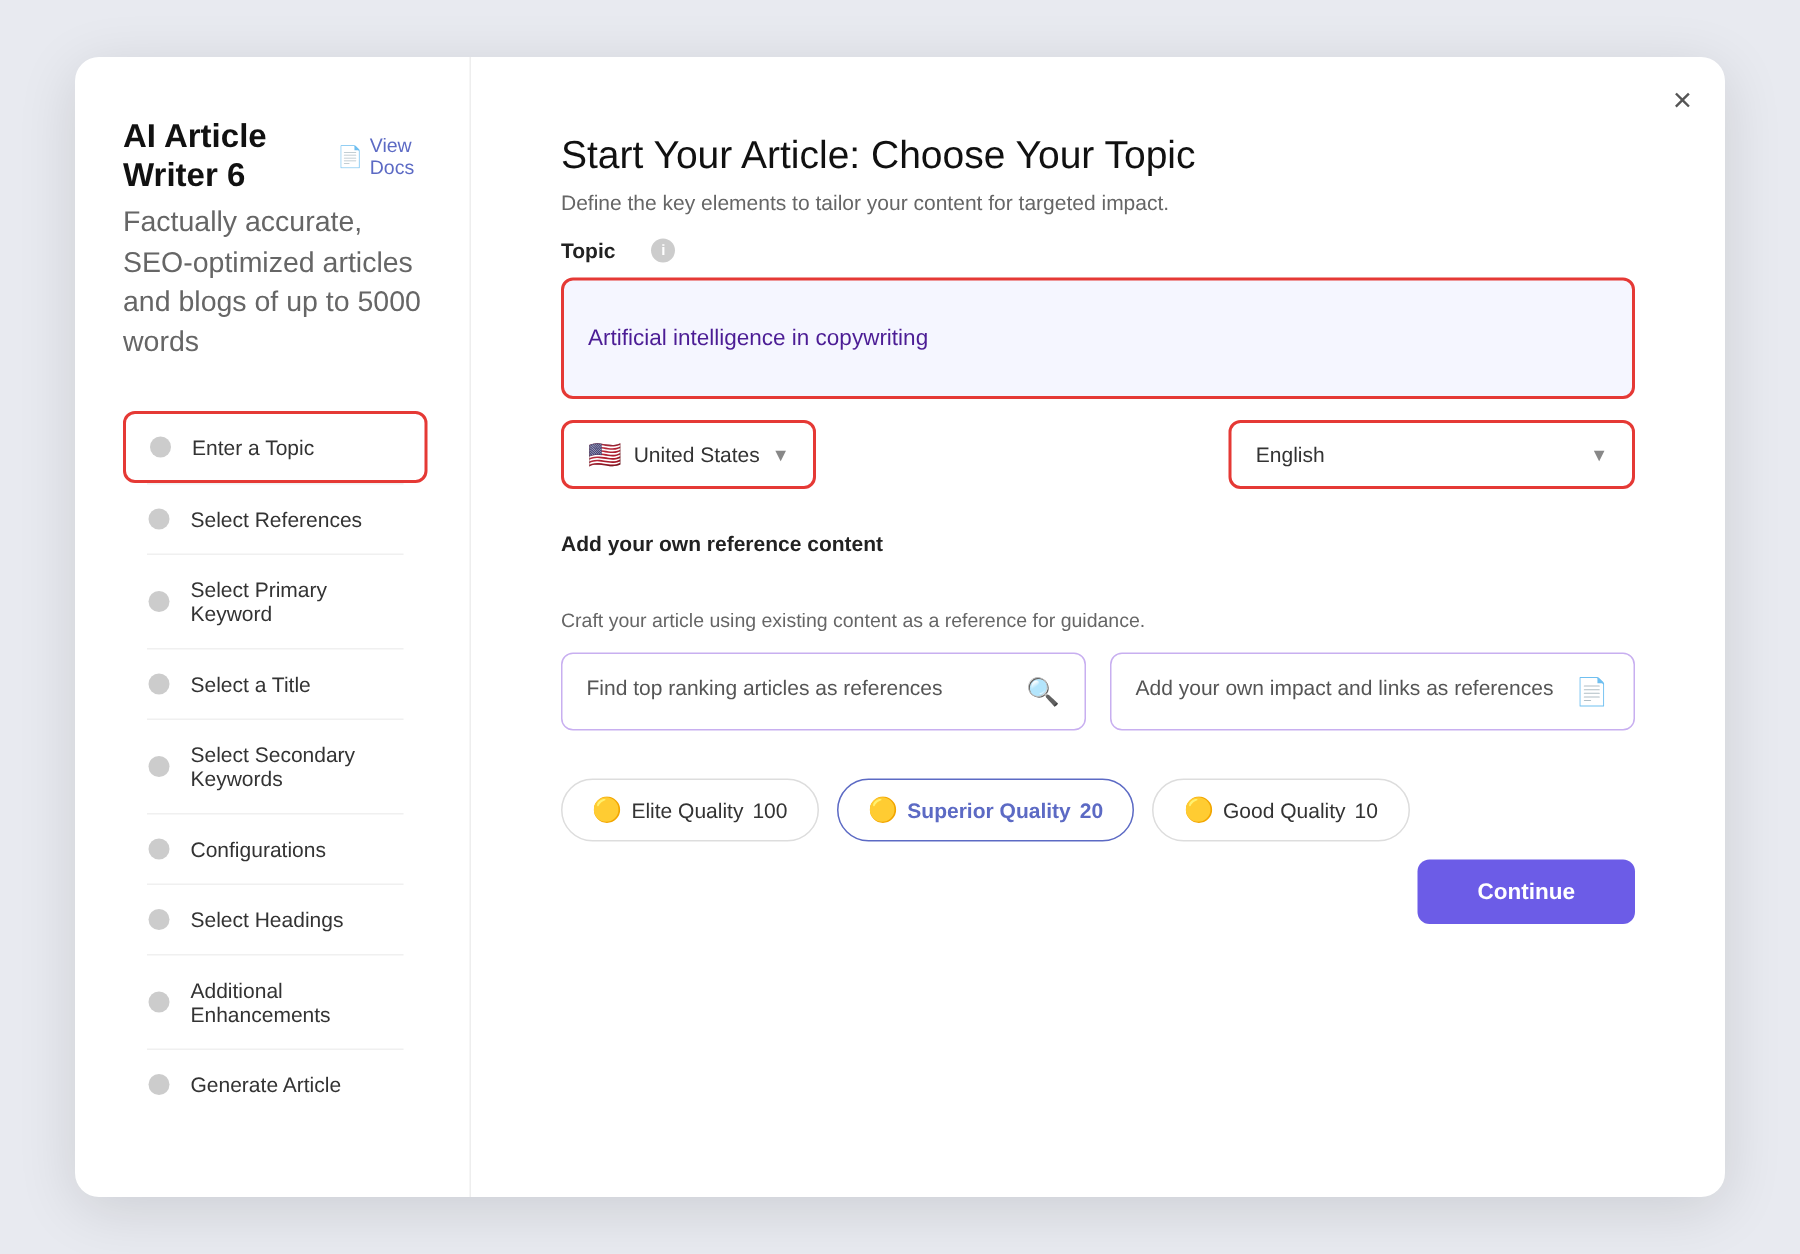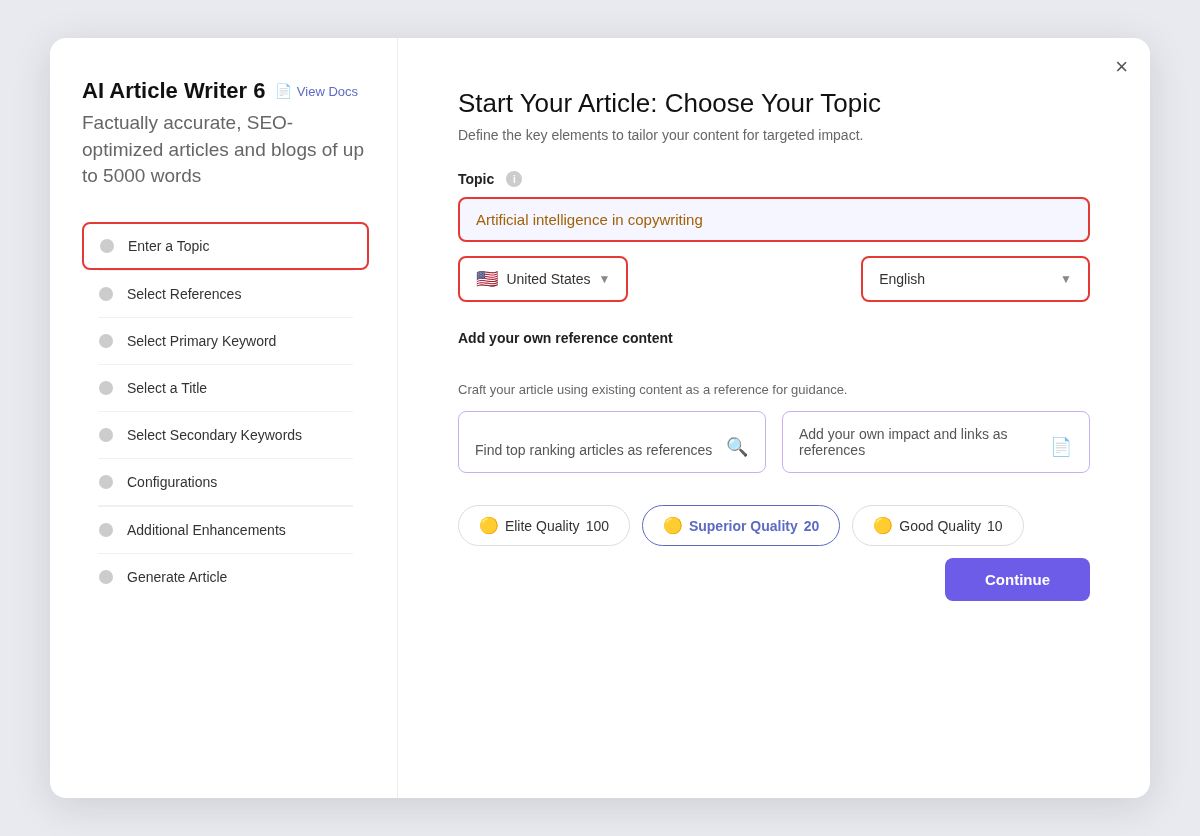--- a/index.html
+++ b/index.html
@@ -29,21 +29,21 @@
       background: none;
       border: none;
       font-size: 22px;
       cursor: pointer;
       color: #555;
       line-height: 1;
       z-index: 10;
     }
     
     .sidebar {
-      width: 348px;
+      width: 264px;
       flex-shrink: 0;
       padding: 40px 28px 40px 32px;
       border-right: 1px solid #eee;
     }
     .sidebar-header {
       margin-bottom: 32px;
     }
     .sidebar-title {
       font-size: 22px;
       font-weight: 700;
@@ -119,51 +119,51 @@
     }
     .main-title {
       font-size: 26px;
       font-weight: 400;
       color: #111;
       margin-bottom: 8px;
     }
     .main-subtitle {
       font-size: 14px;
       color: #666;
-      margin-bottom: 28px;
+      margin-bottom: 16px;
     }
     .field-label {
       font-size: 14px;
       font-weight: 600;
       color: #222;
       margin-bottom: 10px;
       display: flex;
       align-items: center;
-      gap: 12px;
+      gap: 24px;
     }
     .info-icon {
       width: 16px;
       height: 16px;
       border-radius: 50%;
       background: #ccc;
       color: white;
       font-size: 10px;
       display: inline-flex;
       align-items: center;
       justify-content: center;
       font-weight: 700;
       cursor: default;
     }
     .topic-input {
       width: 100%;
-      padding: 12px 16px;
+      padding: 30px 16px;
       border: 2px solid #e53935;
       border-radius: 8px;
       font-size: 15px;
-      color: #a16207;
+      color: #4c1d95;
       background: #f5f6ff;
       outline: none;
       margin-bottom: 14px;
     }
     .dropdowns-row {
       display: flex;
       gap: 20px;
       margin-bottom: 28px;
     }
     .dropdown-box {
@@ -204,21 +204,21 @@
       margin-top: 36px;
     }
     .reference-row {
       display: flex;
       gap: 16px;
       margin-bottom: 32px;
     }
     .reference-box {
       flex: 1;
       display: flex;
-      align-items: flex-end;
+      align-items: flex-start;
       justify-content: space-between;
       padding: 14px 16px;
       border: 1.5px solid #c8aff0;
       border-radius: 8px;
       background: #fff;
       cursor: pointer;
       gap: 10px;
     }
     .reference-box-text {
       font-size: 14px;
@@ -311,20 +311,24 @@
         <div class="step-item">
     <span class="step-dot"></span>
     <span class="step-label">Select Secondary Keywords</span>
   </div>
         <div class="step-divider"></div>
         <div class="step-item">
     <span class="step-dot"></span>
     <span class="step-label">Configurations</span>
   </div>
         <div class="step-divider"></div>
+        <div class="step-item">
+    <span class="step-dot"></span>
+    <span class="step-label">Select Headings</span>
+  </div>
         <div class="step-divider"></div>
         <div class="step-item">
     <span class="step-dot"></span>
     <span class="step-label">Additional Enhancements</span>
   </div>
         <div class="step-divider"></div>
         <div class="step-item">
     <span class="step-dot"></span>
     <span class="step-label">Generate Article</span>
   </div>

